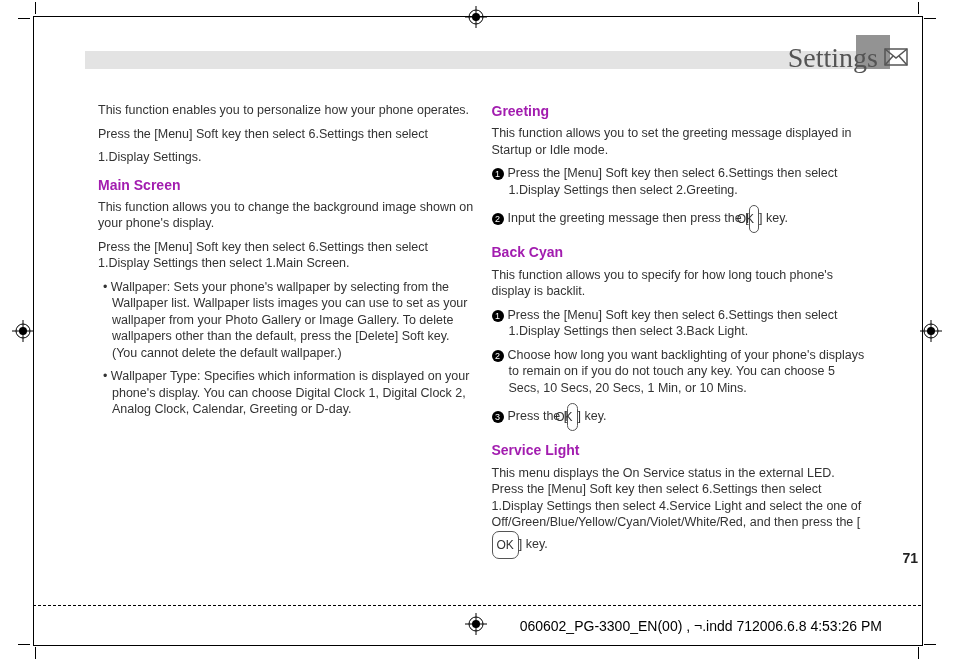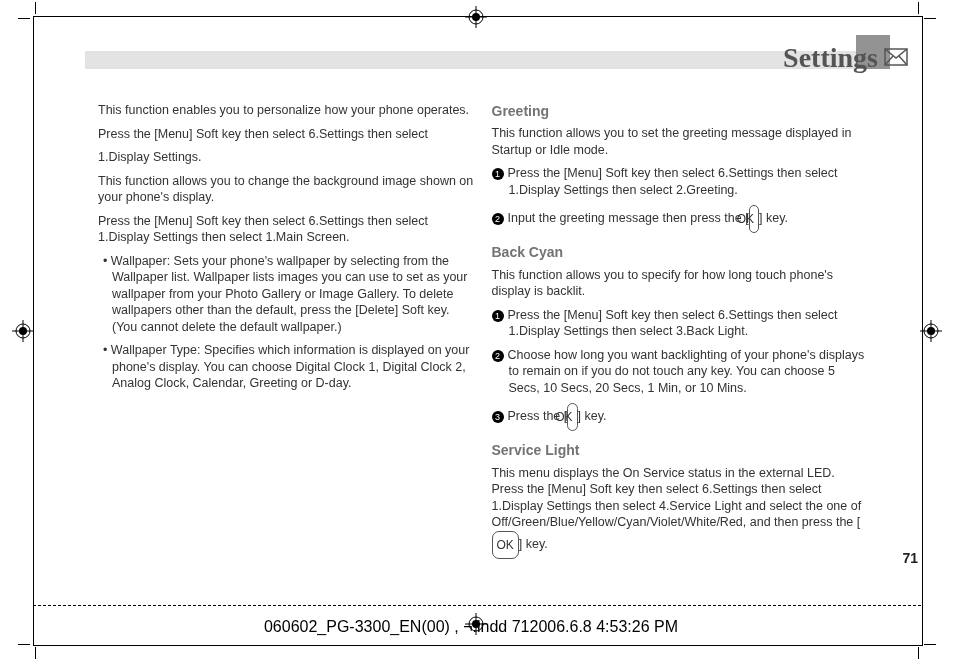--- a/index.html
+++ b/index.html
@@ -3,34 +3,34 @@
 <meta charset="utf-8">
 <style>
   html,body{margin:0;padding:0;font-family:Arial,Helvetica,sans-serif;color:#222;background:#fff}
   .sheet{position:relative;width:954px;height:665px;box-sizing:border-box}
   .outline{position:absolute;border:1px solid #000}
   .crop-mark{position:absolute;background:#000}
   .reg-mark{position:absolute;width:22px;height:22px}
   .reg-mark svg{display:block}
   .grey-bar{position:absolute;top:51px;left:85px;width:786px;height:18px;background:#e3e3e3}
   .grey-bar-right{position:absolute;top:35px;left:856px;width:34px;height:34px;background:#939393}
-  .section-title{position:absolute;top:42px;right:76px;font-family:'Times New Roman',Times,serif;font-weight:bold;font-size:28px;color:#545454}
+  .section-title{position:absolute;top:42px;right:76px;font-family:'Times New Roman',Times,serif;font-weight:normal;font-size:28px;color:#545454}
   .envelope-icon{position:absolute;top:48px;right:46px}
   .content{position:absolute;top:102px;left:98px;width:770px;display:flex;gap:17px}
   .col{flex:1 1 0;min-width:0;font-size:12.5px;line-height:1.32;color:#333}
   p{margin:0 0 7px 0}
   .h2{font-weight:bold;font-size:17px;margin:10px 0 6px 0;color:#454545;font-family:Arial,Helvetica,sans-serif}
-  .h3{font-weight:bold;font-size:14px;margin:10px 0 5px 0;color:#737373}
+  .h3{font-weight:bold;font-size:14px;margin:10px 0 5px 0;color:#a21caf}
   .bullet{padding-left:14px;text-indent:-9px;margin:0 0 7px 0}
   .bullet::before{content:"• ";}
   .num-item{padding-left:17px;text-indent:-17px;margin:0 0 7px 0}
   .circ{display:inline-block;width:12px;height:12px;border-radius:50%;background:#000;color:#fff;font-size:9px;line-height:12px;text-align:center;text-indent:0;margin-right:4px;vertical-align:middle}
   .okbtn{display:inline-block;border:1px solid #555;border-radius:7px;font-size:12px;padding:8px 4px;line-height:10px;vertical-align:middle}
   .page-num{position:absolute;top:550px;right:36px;font-size:14px;font-weight:bold}
-  .footer{position:absolute;left:60px;right:72px;top:618px;display:flex;justify-content:center;font-size:16px;color:#000}
+  .footer{position:absolute;left:60px;right:72px;top:618px;display:flex;justify-content:flex-end;font-size:14px;color:#000}
   .dash-line{position:absolute;left:33px;right:33px;top:605px;border-top:1px dashed #000;height:0}
 </style>
 </head>
 <body>
 
 <div class="sheet">
 
   <div class="outline" style="left:33px;top:16px;width:888px;height:628px"></div>
 
   <div class="crop-mark" style="left:35px;top:2px;width:1px;height:12px"></div>
@@ -88,20 +88,21 @@
   </div>
 
   <div class="content">
 
     <div class="col">
       <p>This function enables you to personalize how your phone operates.</p>
 
       <p>Press the [Menu] Soft key then select 6.Settings then select</p>
       <p>1.Display Settings.</p>
 
+      <p class="h3">Main Screen</p>
       <p>This function allows you to change the background image shown on your phone's display.</p>
       <p>Press the [Menu] Soft key then select 6.Settings then select 1.Display Settings then select 1.Main Screen.</p>
       <p class="bullet">Wallpaper: Sets your phone's wallpaper by selecting from the Wallpaper list. Wallpaper lists images you can use to set as your wallpaper from your Photo Gallery or Image Gallery. To delete wallpapers other than the default, press the [Delete] Soft key. (You cannot delete the default wallpaper.)</p>
       <p class="bullet">Wallpaper Type: Specifies which information is displayed on your phone's display. You can choose Digital Clock 1, Digital Clock 2, Analog Clock, Calendar, Greeting or D-day.</p>
     </div>
 
     <div class="col">
       <p class="h3" style="margin-top:0">Greeting</p>
       <p>This function allows you to set the greeting message displayed in Startup or Idle mode.</p>
       <p class="num-item"><span class="circ">1</span><span>Press the [Menu] Soft key then select 6.Settings then select 1.Display Settings then select 2.Greeting.</span></p>

